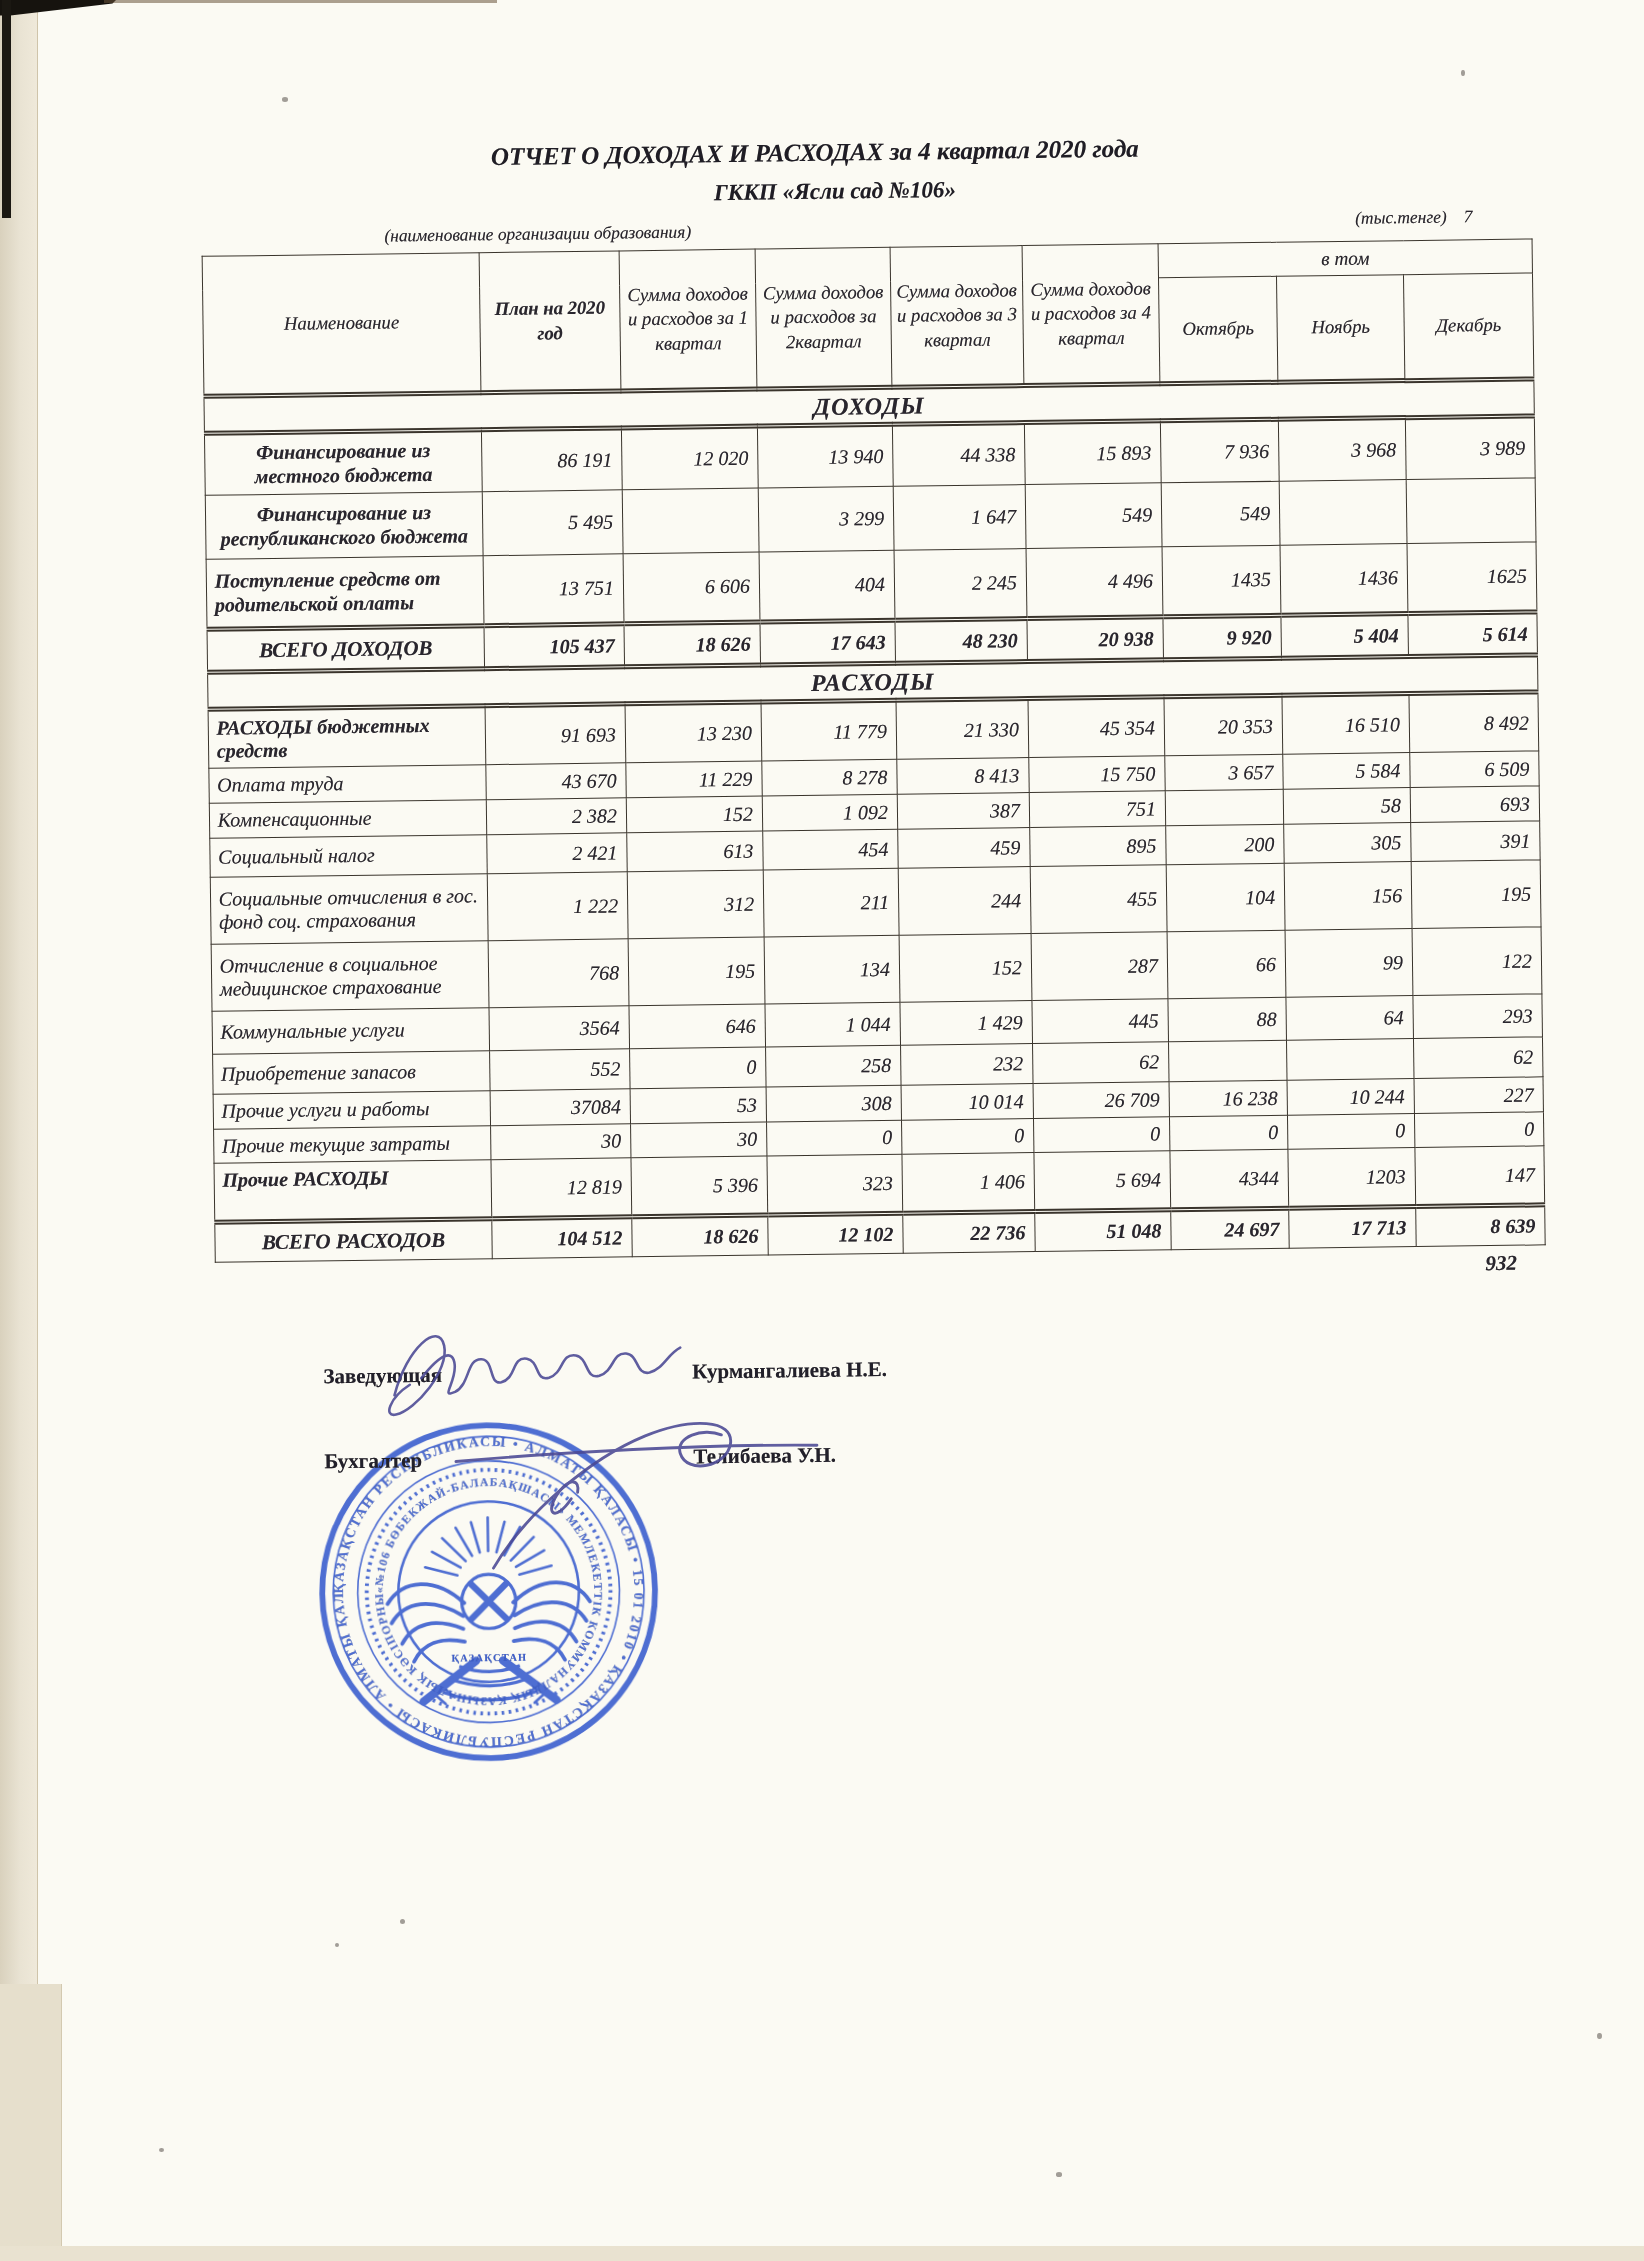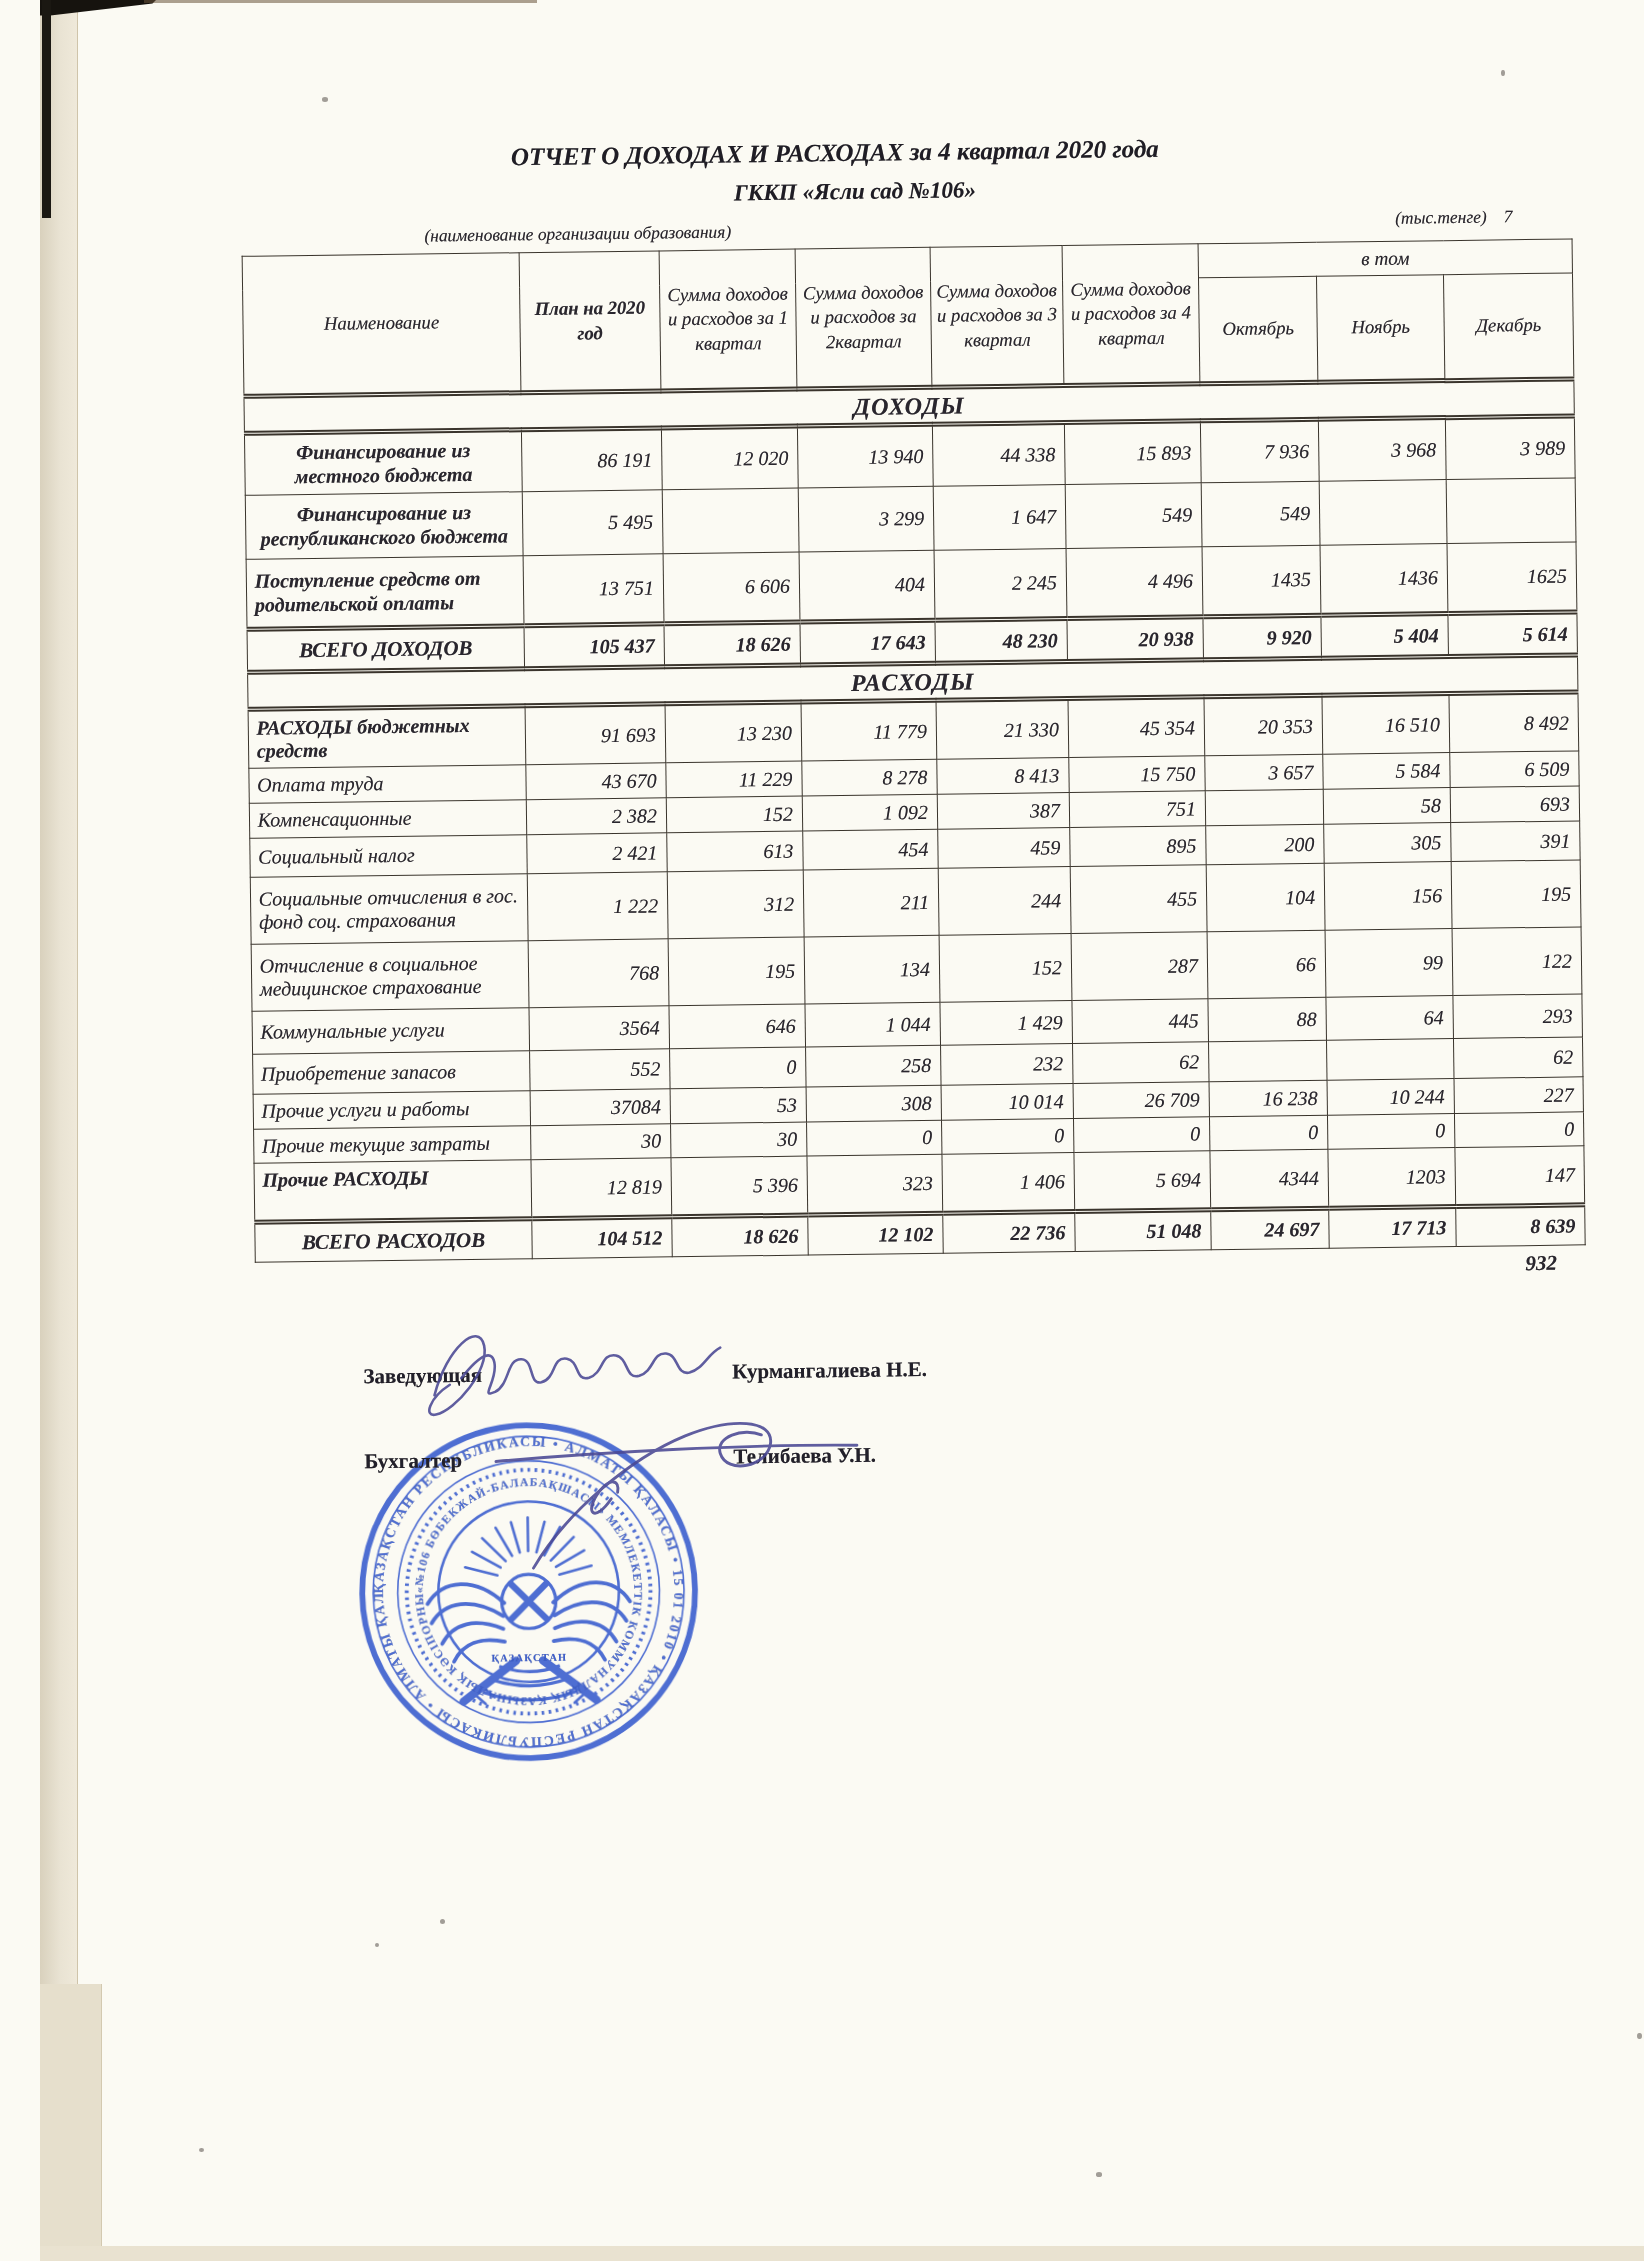--- a/index.html
+++ b/index.html
@@ -2,21 +2,21 @@
 <html style="font-size:10.3px"><head>
 <meta charset="utf-8">
 <style>
   html,body{margin:0;padding:0;}
   body{
     width:1645px;height:2261px;position:relative;overflow:hidden;
     background:#fbfaf3;
     font-family:"Liberation Serif","DejaVu Serif",serif;
     color:#29262e;
   }
-  .page{position:absolute;inset:0;margin-left:40px;}
+  .page{position:absolute;inset:0;}
   
   .scan-left{position:absolute;left:0;top:0;bottom:0;width:37px;
     background:linear-gradient(90deg,#d9d1bd,#e9e3d3 55%,#efe9da);
     border-right:1.3px solid #cfc4aa;z-index:0;}
   .scan-left-wide{position:absolute;left:0;bottom:0;width:61px;height:277px;
     background:#e6dfcc;border-right:1.3px solid #d3c9b0;z-index:0;}
   .scan-bottom{position:absolute;left:0;right:0;bottom:0;height:15.5px;background:#e9e2d0;z-index:0;}
   .corner-black{position:absolute;left:0;top:0;width:116px;height:15.5px;background:#16130e;
     clip-path:polygon(0 0,100% 0,97% 22%,9% 100%,0 100%);z-index:1;}
   .left-black{position:absolute;left:1.9px;top:0;width:9px;height:218px;background:#1b1812;z-index:1;}

